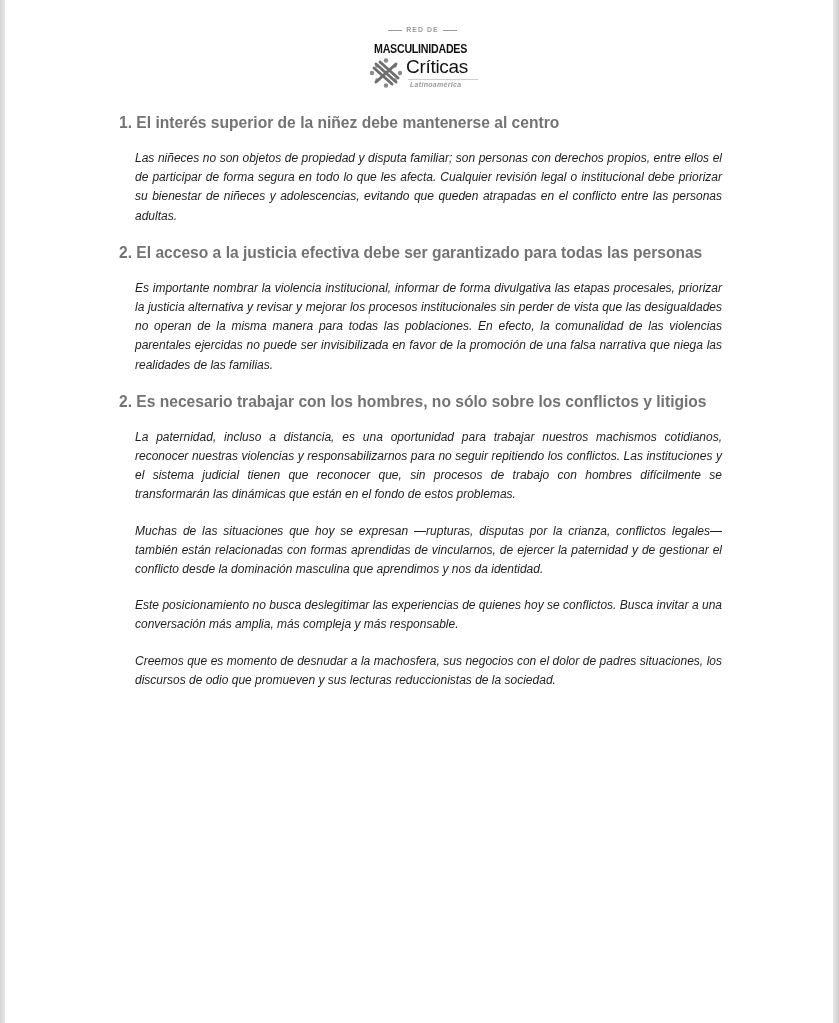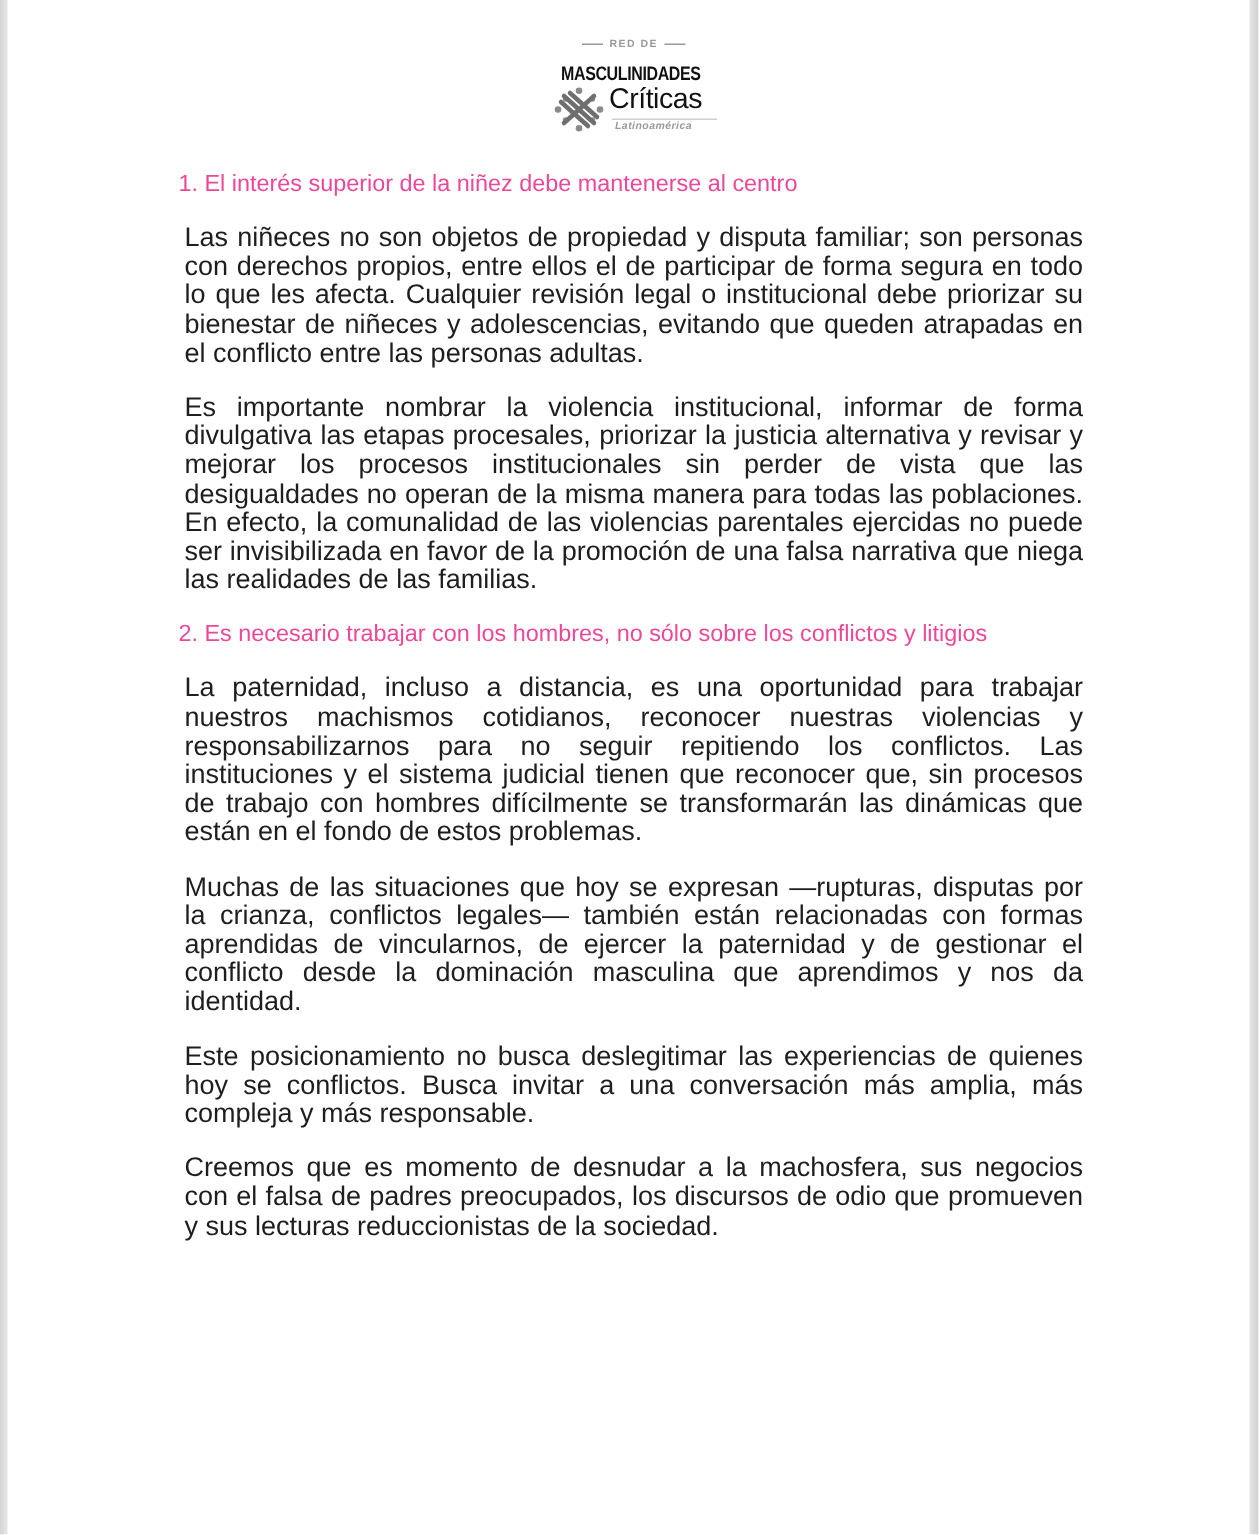--- a/index.html
+++ b/index.html
@@ -87,32 +87,33 @@
       width: 36px; height: 30px;
     }
     .content {
       position: absolute;
       left: 119px;
       top: 113px;
       width: 603px;
     }
     h2 {
       font-size: 15.6px;
-      font-weight: normal;
+      font-weight: bold;
       margin: 0 0 17px 0;
       line-height: 19px;
       text-align: justify;
-      color: #ec4899;
+      color: #737373;
     }
     p {
-      font-size: 18px;
+      font-size: 12px;
       line-height: 19.2px;
-      margin: 0 0 17px 4px;
+      margin: 0 0 17px 16px;
       text-align: justify;
       color: #1e1e1e;
+      font-style: italic;
     }
     .section { margin: 0; }
   </style>
 </head>
 <body>
 
 <div class="edge-left"></div>
 <div class="edge-right"></div>
 
 <div class="logo">
@@ -140,22 +141,23 @@
   <div class="latam-line"></div>
   <div class="latam">Latinoamérica</div>
 </div>
 
 <div class="content">
   <div class="section">
     <h2>1. El interés superior de la niñez debe mantenerse al centro</h2>
     <p>Las niñeces no son objetos de propiedad y disputa familiar; son personas con derechos propios, entre ellos el de participar de forma segura en todo lo que les afecta. Cualquier revisión legal o institucional debe priorizar su bienestar de niñeces y adolescencias, evitando que queden atrapadas en el conflicto entre las personas adultas.</p>
   </div>
   <div class="section">
+    <h2>2. El acceso a la justicia efectiva debe ser garantizado para todas las personas</h2>
     <p>Es importante nombrar la violencia institucional, informar de forma divulgativa las etapas procesales, priorizar la justicia alternativa y revisar y mejorar los procesos institucionales sin perder de vista que las desigualdades no operan de la misma manera para todas las poblaciones. En efecto, la comunalidad de las violencias parentales ejercidas no puede ser invisibilizada en favor de la promoción de una falsa narrativa que niega las realidades de las familias.</p>
   </div>
   <div class="section">
     <h2>2. Es necesario trabajar con los hombres, no sólo sobre los conflictos y litigios</h2>
     <p>La paternidad, incluso a distancia, es una oportunidad para trabajar nuestros machismos cotidianos, reconocer nuestras violencias y responsabilizarnos para no seguir repitiendo los conflictos. Las instituciones y el sistema judicial tienen que reconocer que, sin procesos de trabajo con hombres difícilmente se transformarán las dinámicas que están en el fondo de estos problemas.</p>
     <p>Muchas de las situaciones que hoy se expresan —rupturas, disputas por la crianza, conflictos legales— también están relacionadas con formas aprendidas de vincularnos, de ejercer la paternidad y de gestionar el conflicto desde la dominación masculina que aprendimos y nos da identidad.</p>
     <p>Este posicionamiento no busca deslegitimar las experiencias de quienes hoy se conflictos. Busca invitar a una conversación más amplia, más compleja y más responsable.</p>
-    <p>Creemos que es momento de desnudar a la machosfera, sus negocios con el falsa de padres preocupados, los discursos de odio que promueven y sus lecturas reduccionistas de la sociedad.</p>
+    <p>Creemos que es momento de desnudar a la machosfera, sus negocios con el dolor de padres situaciones, los discursos de odio que promueven y sus lecturas reduccionistas de la sociedad.</p>
   </div>
 </div>
 
 </body></html>

